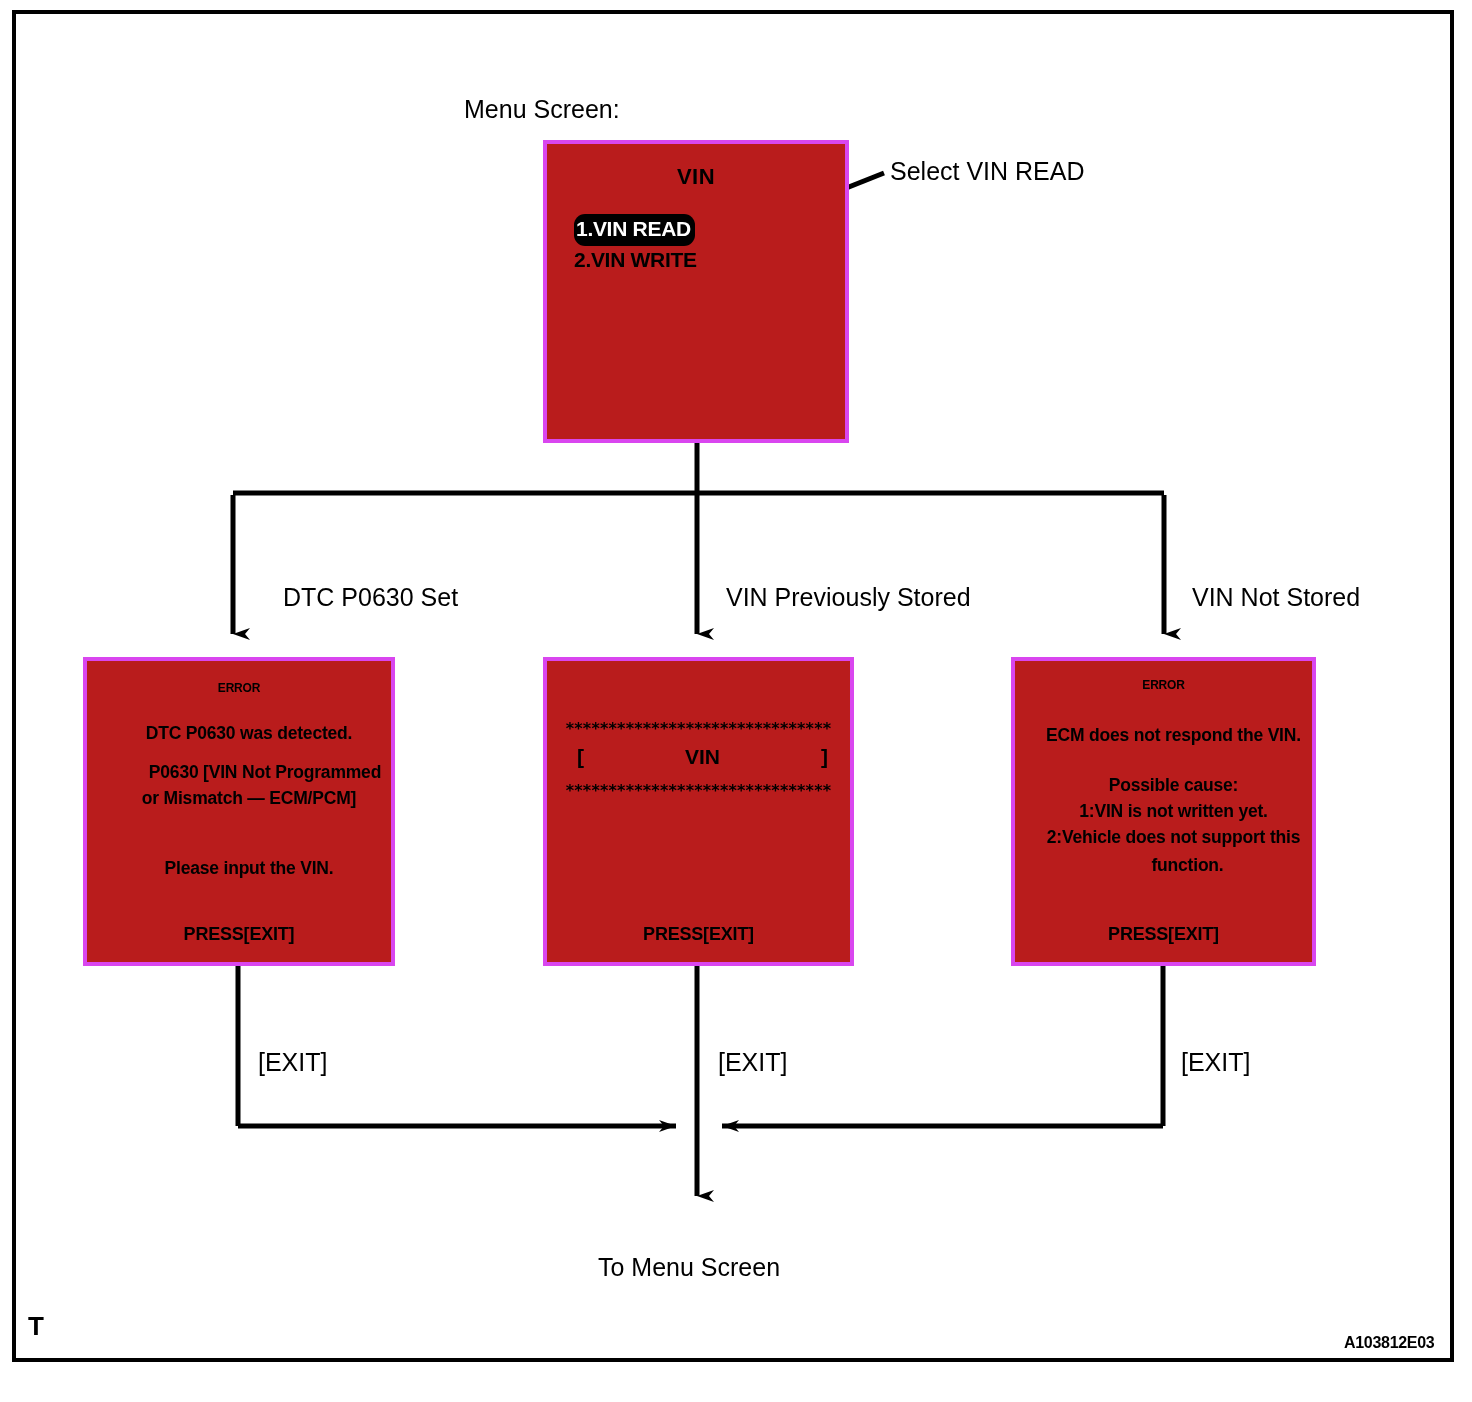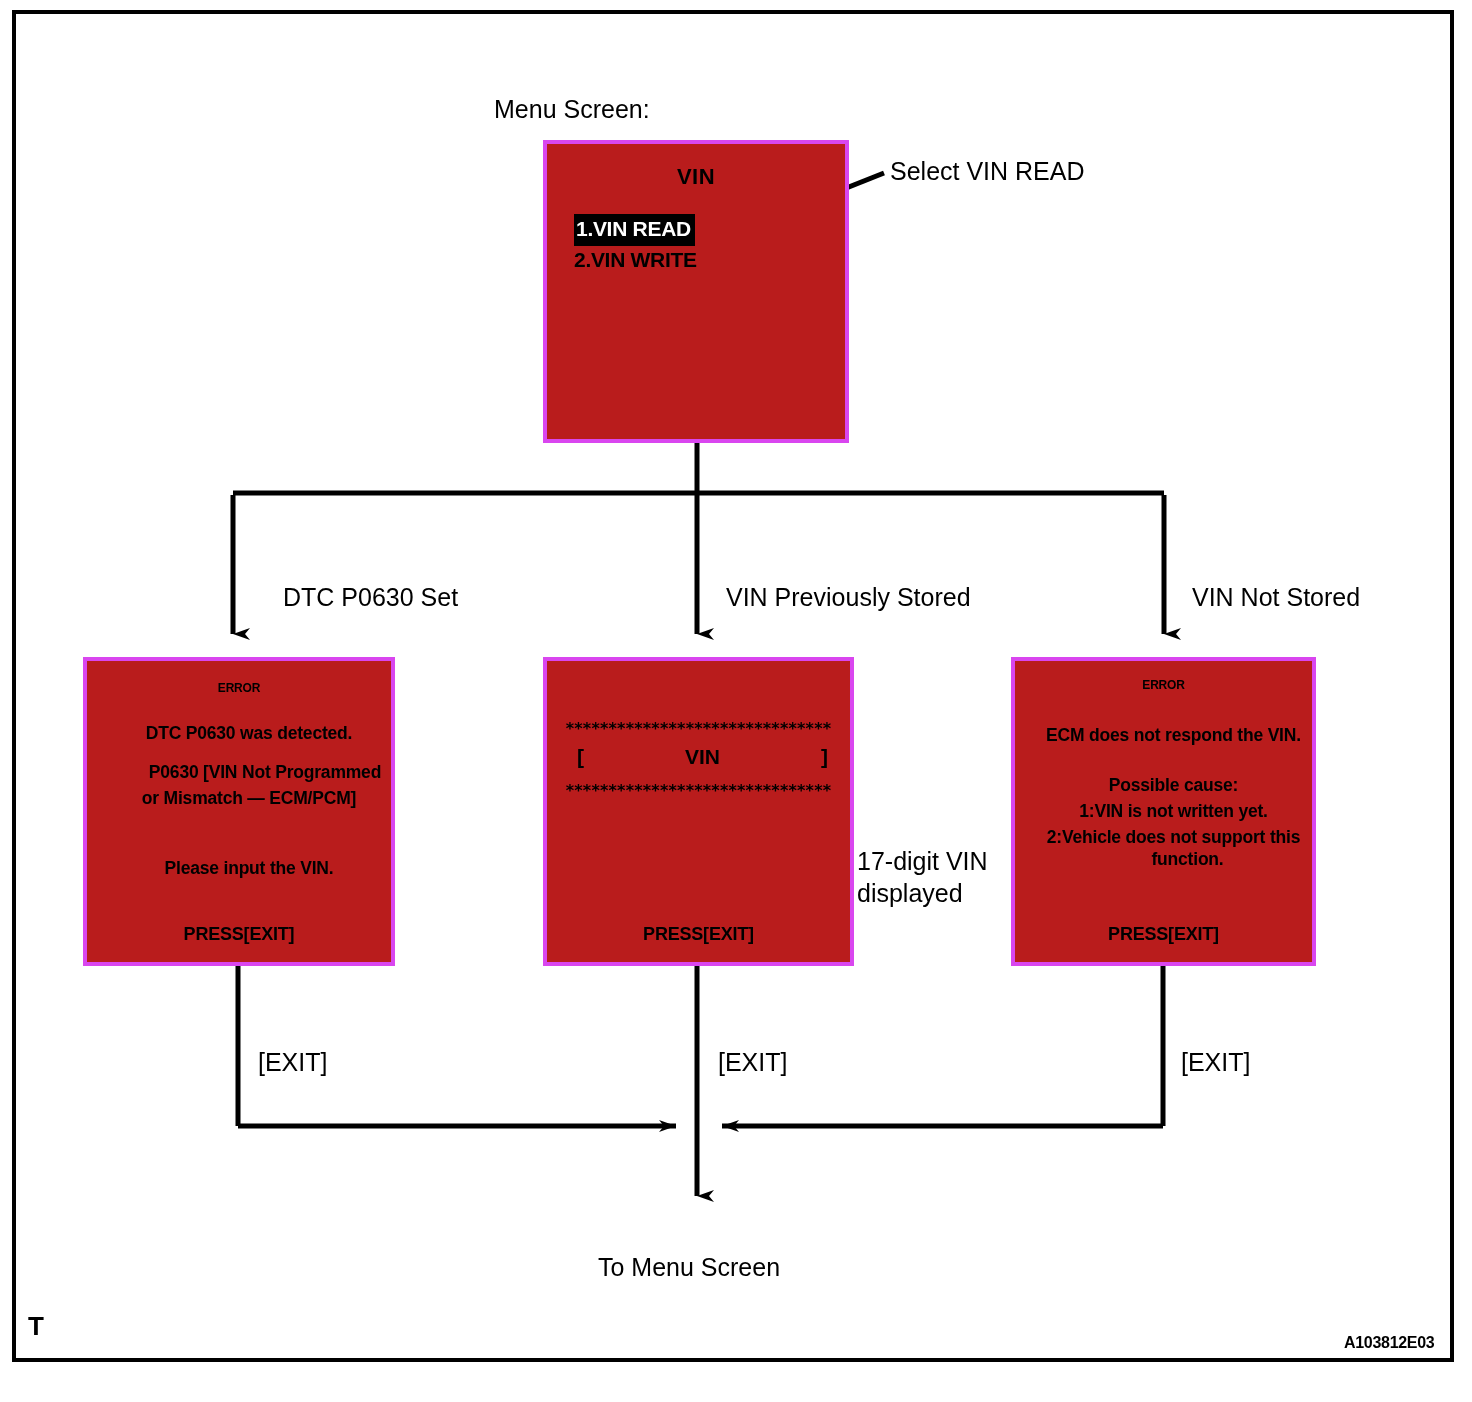--- a/index.html
+++ b/index.html
@@ -70,20 +70,21 @@
     text-align: left;
   }
   .menu-item {
     font-weight: bold;
     font-size: 21px;
     color: #000;
     line-height: 1.28;
     letter-spacing: -0.3px;
     display: block;
     width: max-content;
+    border-radius: 11px;
   }
   .menu-item.selected {
     background: #000;
     color: #fff;
     padding: 2px 4px 3px 2px;
     margin-bottom: 1px;
   }
   
   #box-left   { left: 83px;   top: 657px; width: 312px; height: 309px; }
   #box-middle { left: 543px;  top: 657px; width: 311px; height: 309px; }
@@ -166,21 +167,21 @@
 
       <path d="M238,1126 L676,1126" marker-end="url(#arrow-right)"></path>
       <path d="M1163,1126 L722,1126" marker-end="url(#arrow-left)"></path>
     </g>
 
     <line x1="723" y1="237" x2="884" y2="173" stroke="#000" stroke-width="5"></line>
 
     <line x1="743" y1="761" x2="845" y2="858" stroke="#000" stroke-width="5"></line>
   </svg>
 
-  <div class="label annot" style="left:494px; top:95px;">Menu Screen:</div>
+  <div class="label annot" style="left:464px; top:95px;">Menu Screen:</div>
 
   <div class="screen" id="menu-screen">
     <div class="screen-text" id="menu-title">VIN</div>
     <div id="menu-list">
       <span class="menu-item selected">1.VIN READ</span>
       <span class="menu-item">2.VIN WRITE</span>
     </div>
   </div>
 
   <div class="label annot" style="left:890px; top:157px;">Select VIN READ</div>
@@ -202,32 +203,28 @@
     <div class="screen-text stars" style="top:58px;">*******************************</div>
     <div id="vin-row" style="top:84px;">
       <span>[</span>
       <span>VIN</span>
       <span>]</span>
     </div>
     <div class="screen-text stars" style="top:120px;">*******************************</div>
     <div class="screen-text press-line" style="top:263px;">PRESS[EXIT]</div>
   </div>
 
-  <div class="label annot annot-2line" style="left:857px; top:845px; width:190px;">
-    <span>17-digit VIN</span><br>
-    <span>displayed</span>
-  </div>
 
   <div class="screen" id="box-right">
     <div class="screen-text box-title" style="top:17px;">ERROR</div>
     <div class="screen-text box-line" style="top:66px;">ECM does not respond the VIN.</div>
     <div class="screen-text box-line" style="top:116px;">Possible cause:</div>
     <div class="screen-text box-line" style="top:142px;">1:VIN is not written yet.</div>
     <div class="screen-text box-line" style="top:168px;">2:Vehicle does not support this</div>
-    <div class="screen-text box-line" style="top:190px;padding-left:28px;">function.</div>
+    <div class="screen-text box-line" style="top:196px;padding-left:28px;">function.</div>
     <div class="screen-text press-line" style="top:263px;">PRESS[EXIT]</div>
   </div>
 
   <div class="label annot" style="left:258px; top:1048px;">[EXIT]</div>
   <div class="label annot" style="left:718px; top:1048px;">[EXIT]</div>
   <div class="label annot" style="left:1181px; top:1048px;">[EXIT]</div>
 
   <div class="label annot" style="left:598px; top:1253px;">To Menu Screen</div>
 
   <div class="label" id="corner-t">T</div>

